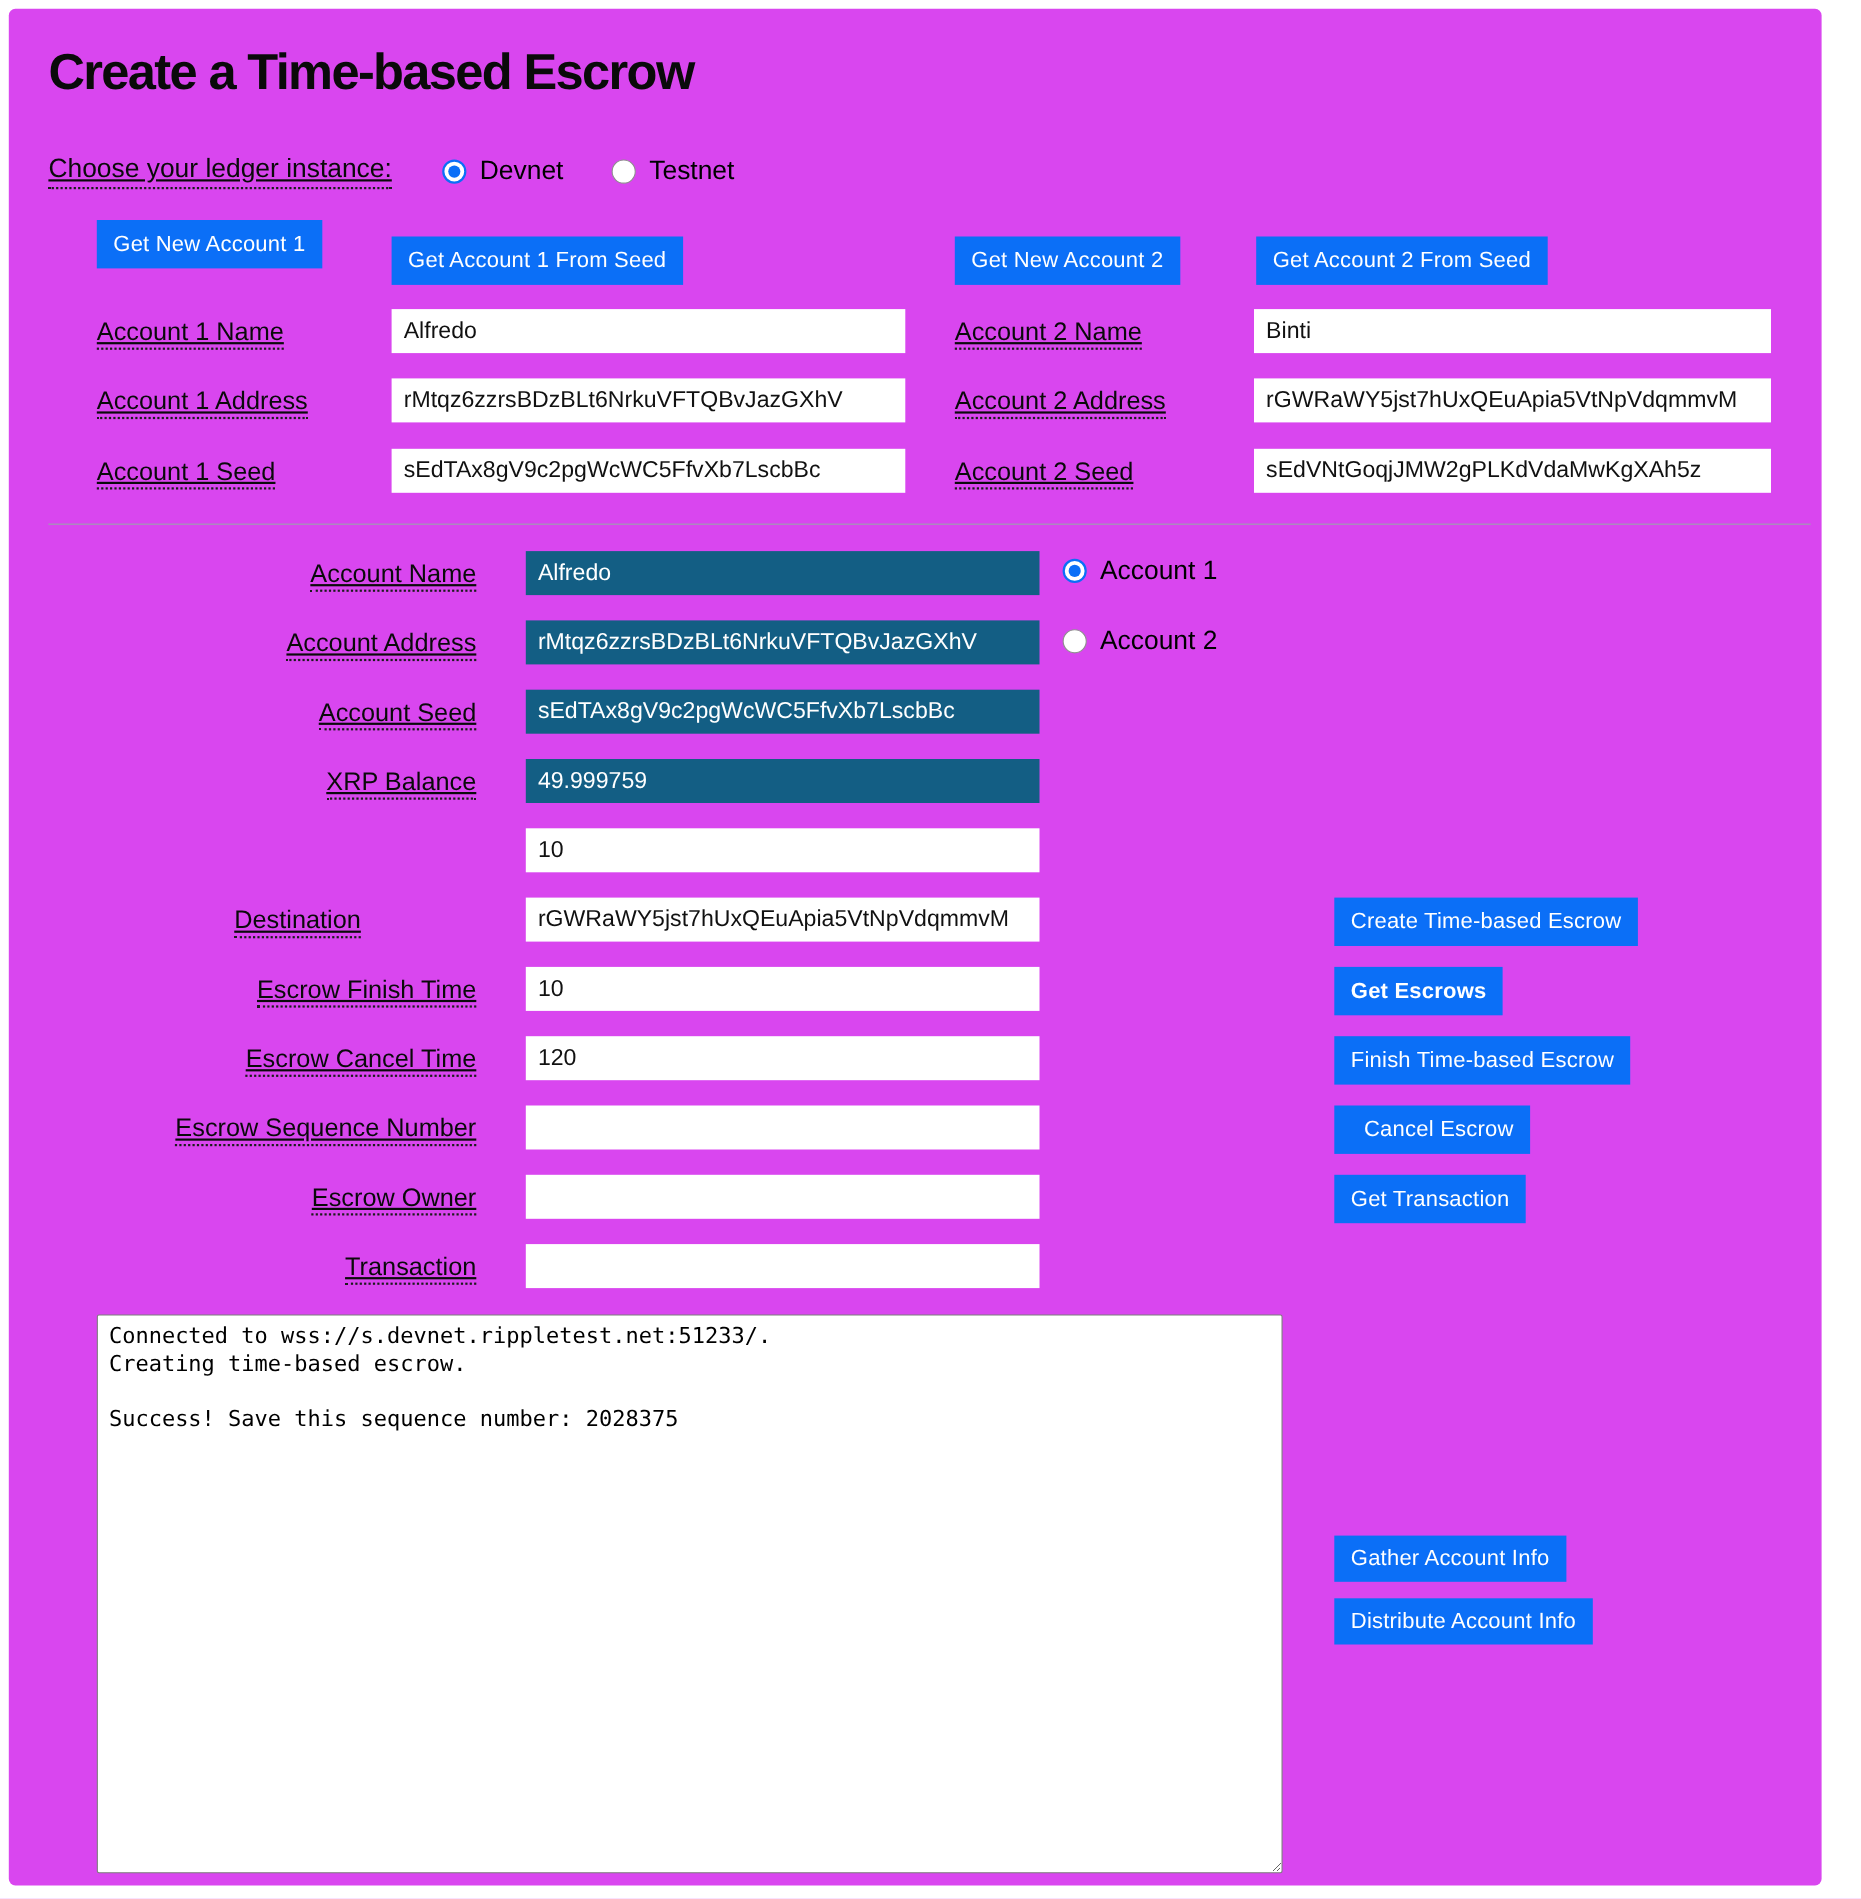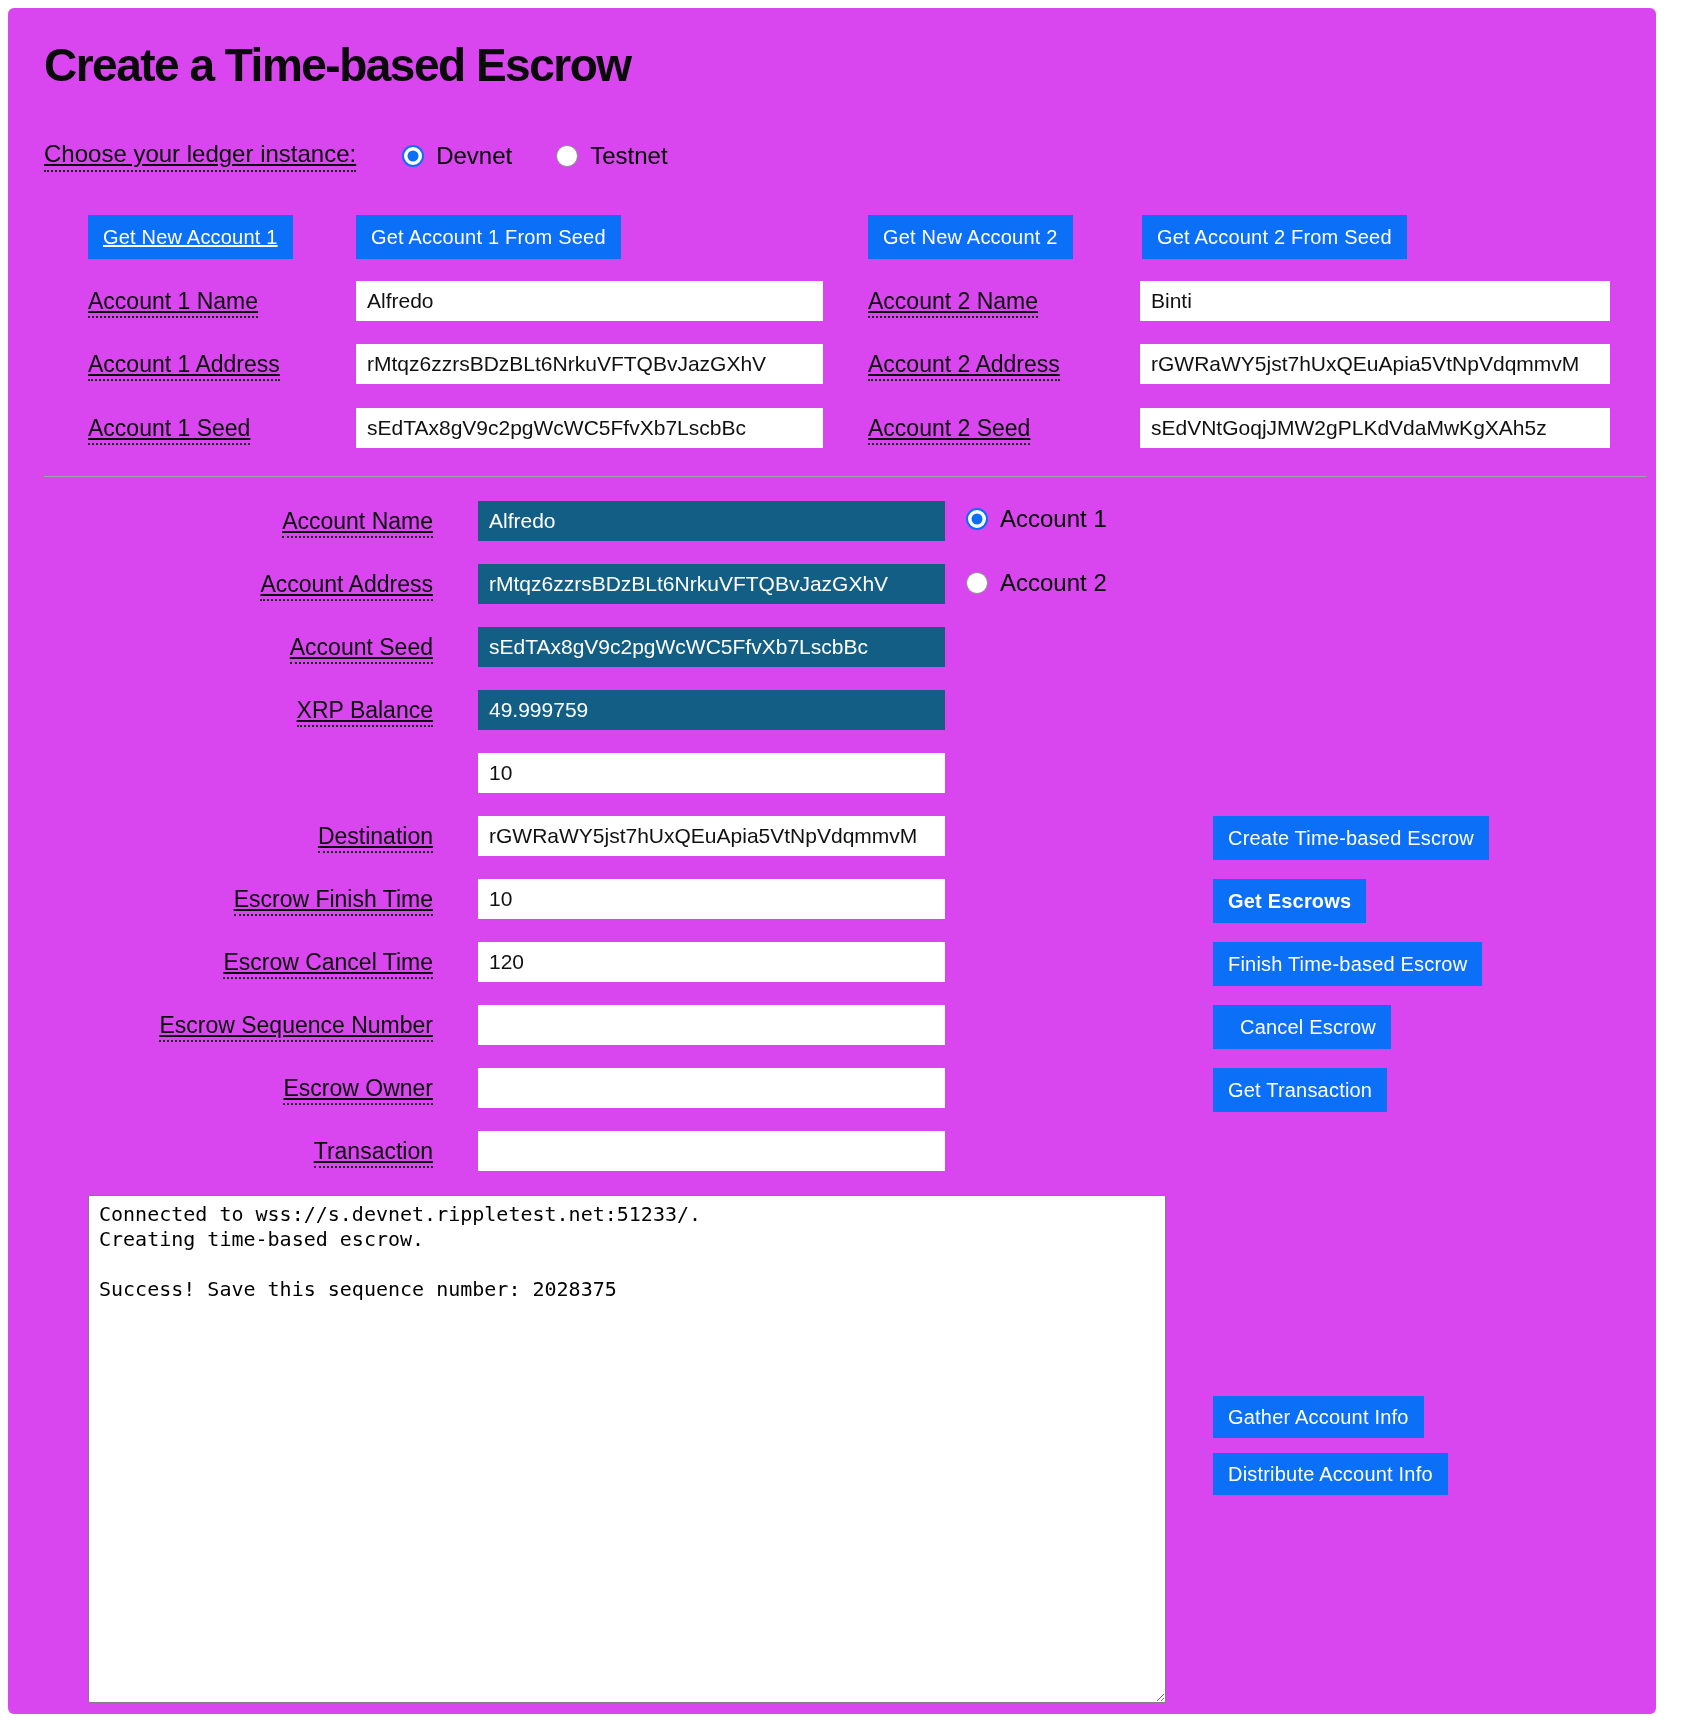--- a/index.html
+++ b/index.html
@@ -58,21 +58,21 @@
     <span class="radio-opt" style="margin-left:46px;">
       <input type="radio" name="ledger" checked="" style="">
       <span>Devnet</span>
     </span>
     <span class="radio-opt" style="margin-left:44px;">
       <input type="radio" name="ledger" style="">
       <span>Testnet</span>
     </span>
   </div>
 
-  <button class="abs" style="left:80px; top:207px;text-decoration:underline;">Get New Account 1</button>
+  <button class="abs" style="left:80px; top:192px;">Get New Account 1</button>
   <button class="abs" style="left:348px; top:207px;">Get Account 1 From Seed</button>
   <button class="abs" style="left:860px; top:207px;">Get New Account 2</button>
   <button class="abs" style="left:1134px; top:207px;">Get Account 2 From Seed</button>
 
   <div class="abs lbl row-label" style="left:80px; top:273px;">
     <span class="tip">Account 1 Name</span></div>
   <input class="abs field" style="left: 348px; top: 273px; width: 467px;" value="Alfredo">
   <div class="abs lbl row-label" style="left:80px; top:336px;">
     <span class="tip">Account 1 Address</span></div>
   <input class="abs field" style="left: 348px; top: 336px; width: 467px;" value="rMtqz6zzrsBDzBLt6NrkuVFTQBvJazGXhV">
@@ -103,21 +103,21 @@
   <div class="abs lbl row-label right-align" style="left:100px; top:619px; width:325px;">
     <span class="tip">Account Seed</span></div>
   <input class="abs field teal" style="left: 470px; top: 619px; width: 467px;" readonly="" value="sEdTAx8gV9c2pgWcWC5FfvXb7LscbBc">
 
   <div class="abs lbl row-label right-align" style="left:100px; top:682px; width:325px;">
     <span class="tip">XRP Balance</span></div>
   <input class="abs field teal" style="left: 470px; top: 682px; width: 467px;" readonly="" value="49.999759">
 
   <input class="abs field" style="left: 470px; top: 745px; width: 467px;" value="10">
 
-  <div class="abs lbl row-label right-align" style="left:100px; top:808px; width:325px;">
+  <div class="abs lbl row-label right-align" style="left:100px; top:808px; width:325px;text-align:center;">
     <span class="tip">Destination</span></div>
   <input class="abs field" style="left: 470px; top: 808px; width: 467px;" value="rGWRaWY5jst7hUxQEuApia5VtNpVdqmmvM">
 
   <div class="abs lbl row-label right-align" style="left:100px; top:871px; width:325px;">
     <span class="tip">Escrow Finish Time</span></div>
   <input class="abs field" style="left: 470px; top: 871px; width: 467px;" value="10">
 
   <div class="abs lbl row-label right-align" style="left:100px; top:934px; width:325px;">
     <span class="tip">Escrow Cancel Time</span></div>
   <input class="abs field" style="left: 470px; top: 934px; width: 467px;" value="120">

